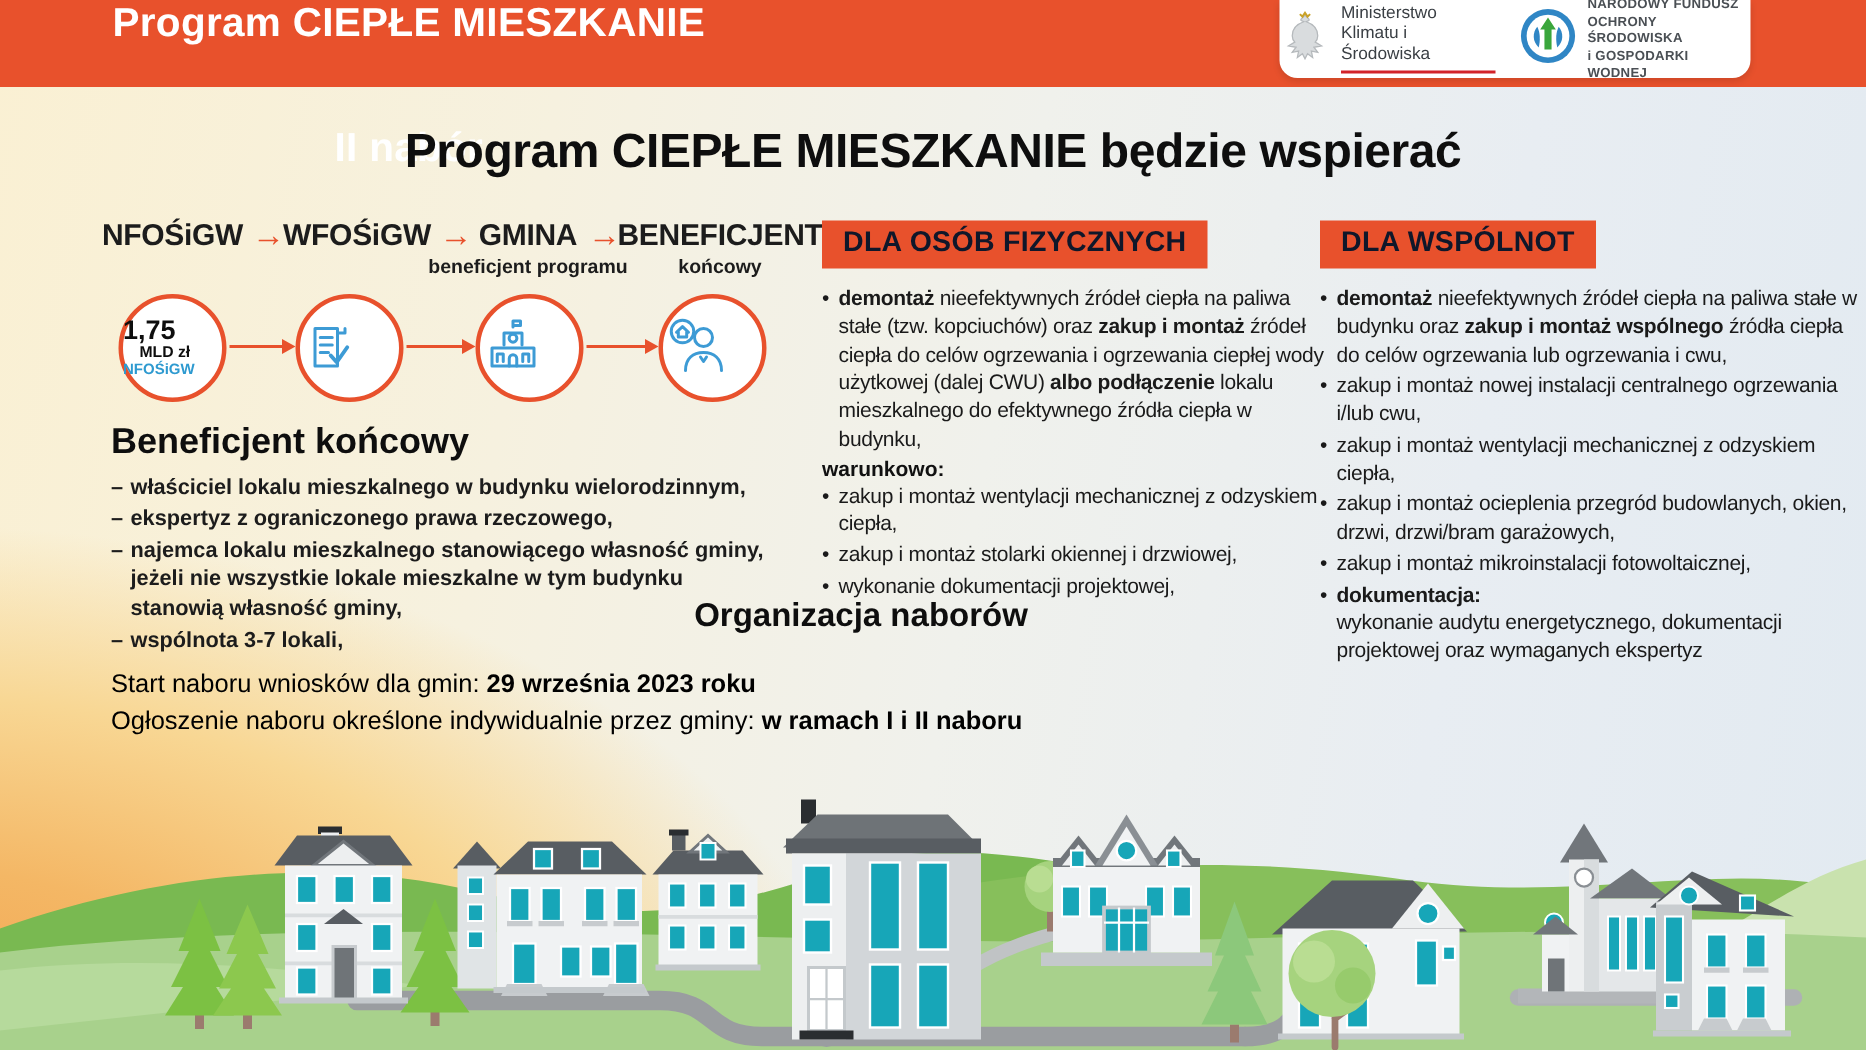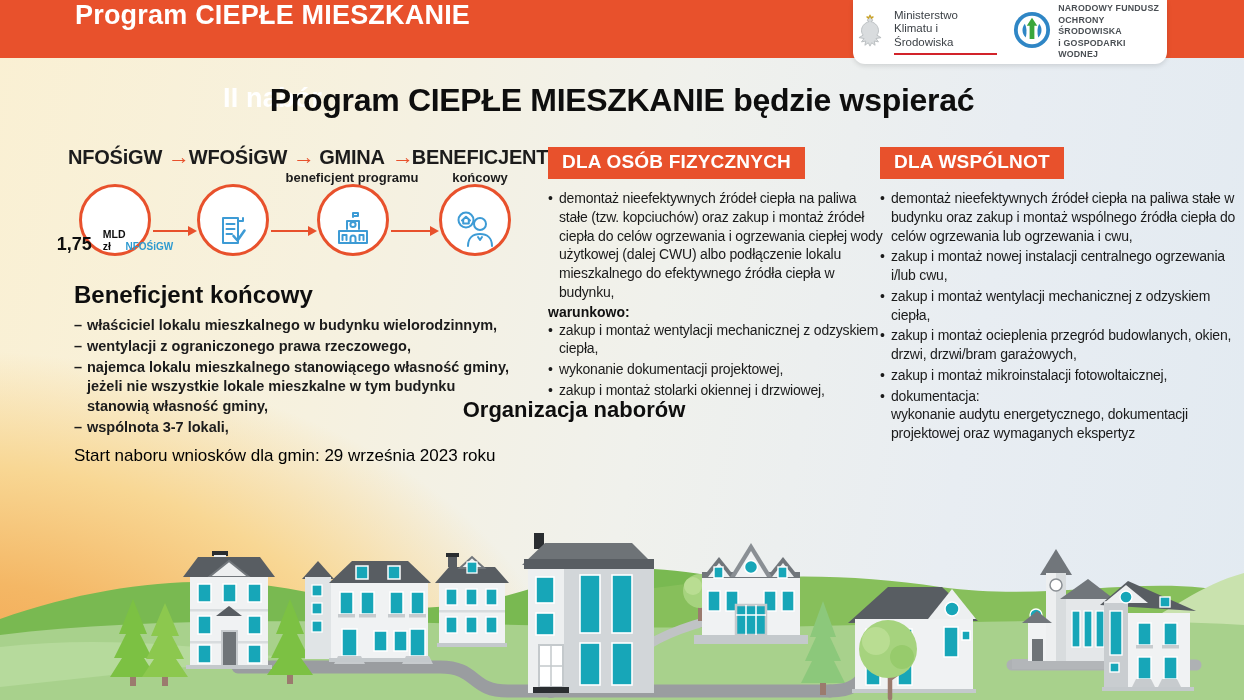--- a/index.html
+++ b/index.html
@@ -8,63 +8,63 @@
   .page{position:absolute;inset:0;
     background:
       radial-gradient(900px 520px at -5% 102%, #F1A04B 0%, #F4B765 26%, #F8D794 48%, rgba(250,236,200,0) 70%),
       linear-gradient(100deg,#FAF0D3 0%,#F6F1DF 28%,#F0F1EC 52%,#E8EDF2 76%,#E2EAF1 100%);}
   
   .topbar{position:absolute;top:0;left:0;width:1244px;height:58px;background:#E8512C;}
   .topbar-title{position:absolute;left:75px;top:0;height:64px;display:flex;align-items:center;gap:26px;
     color:#fff;font-size:27px;font-weight:700;letter-spacing:.2px;flex-direction:column;}
   .tsep{width:2px;height:30px;background:rgba(255,255,255,.85);}
   
-  .logo-box{position:absolute;left:853px;top:0;width:314px;height:64px;background:#fff;
+  .logo-box{position:absolute;left:853px;top:0;width:314px;height:52px;background:#fff;
     border-radius:0 0 12px 12px;box-shadow:0 2px 5px rgba(0,0,0,.12);
     display:flex;align-items:center;justify-content:center;gap:16px;}
   .logo-group{display:flex;align-items:center;gap:7px;}
   .ministry-text{font-size:11.5px;line-height:1.2;color:#3A3F44;}
   .red-rule{height:2.5px;background:#D2232A;margin-top:3px;width:100%;}
   .nfos-text{font-size:8.8px;font-weight:700;line-height:1.3;color:#4A4F54;letter-spacing:.2px;}
   
   .main-title{position:absolute;top:82px;left:0;width:1244px;text-align:center;
     font-size:32px;font-weight:700;letter-spacing:-.3px;color:#0e0e0e;}
   
   .step{position:absolute;top:146px;width:150px;text-align:center;}
   .step-label{font-size:20px;font-weight:800;color:#1c1c1c;letter-spacing:-.2px;}
   .step-sub{font-size:13px;font-weight:700;color:#1c1c1c;margin-top:1px;text-align:center;}
   .step-sub:empty{display:none;}
   .flow-arrow{position:absolute;top:144px;font-size:22px;font-weight:700;color:#E8512C;}
-  .circle{position:absolute;top:184px;width:72px;height:72px;border-radius:50%;
+  .circle{position:absolute;top:196px;width:72px;height:72px;border-radius:50%;
     background:#fff;border:3px solid #E8512C;box-sizing:border-box;
-    display:flex;flex-direction:row;align-items:flex-end;justify-content:center;}
+    display:flex;flex-direction:column;align-items:flex-start;justify-content:center;}
   .amt{font-size:18px;font-weight:800;line-height:1;color:#0e0e0e;}
   .unit{font-size:10.5px;font-weight:700;line-height:1.2;color:#0e0e0e;margin-left:11px;}
   .src{font-size:10px;font-weight:700;line-height:1.2;color:#2E9AD0;}
   .conn{position:absolute;top:230px;height:0;border-top:2.5px solid #E8512C;}
   .conn::after{content:"";position:absolute;right:-2px;top:-6.5px;width:0;height:0;
     border-left:9px solid #E8512C;border-top:5px solid transparent;border-bottom:5px solid transparent;}
   
   .benef{position:absolute;left:74px;top:269px;width:446px;}
   .benef-h{font-size:24px;font-weight:700;color:#0e0e0e;margin:12px 0 7px 0;}
   ul.dash-list{list-style:none;margin:0;padding:0;font-size:14.5px;font-weight:600;
     line-height:1.32;color:#1c1c1c;}
   ul.dash-list li{position:relative;padding-left:13px;margin-bottom:2px;}
   ul.dash-list li::before{content:"–";position:absolute;left:0;}
   
   .col{position:absolute;top:147px;}
   .col-fiz{left:548px;width:336px;}
   .col-wsp{left:880px;width:364px;}
-  .col-head{display:inline-block;background:#E8512C;color:#ffffff;font-size:19px;font-weight:700;
+  .col-head{display:inline-block;background:#E8512C;color:#0f172a;font-size:19px;font-weight:700;
     padding:4px 14px 6px;letter-spacing:.2px;}
   ul.bullets{list-style:none;margin:10px 0 0 0;padding:0;font-size:14px;line-height:1.34;
     color:#1a1a1a;letter-spacing:-.2px;white-space:pre-line;}
   ul.bullets li{position:relative;padding-left:11px;margin-bottom:2px;}
   ul.bullets li::before{content:"•";position:absolute;left:0;}
-  .b{font-weight:400;}
+  .b{font-weight:700;}
   .warunkowo{font-size:14px;font-weight:700;margin:1px 0;}
   
   .org-head{position:absolute;top:397px;left:0;width:1148px;text-align:center;
     font-size:22px;font-weight:700;color:#0e0e0e;}
   .org-lines{position:absolute;left:74px;top:443px;font-size:17px;color:#000;line-height:1.48;}
   
   .village{position:absolute;left:0;bottom:0;width:1244px;height:185px;}
 </style>
 </head>
 <body>
@@ -174,42 +174,43 @@
     </span>
   </div>
   <div class="conn" style="left:153px;width:42px"></div>
   <div class="conn" style="left:271px;width:44px"></div>
   <div class="conn" style="left:391px;width:46px"></div>
 
   <div class="benef">
     <div class="benef-h">Beneficjent końcowy</div>
     <ul class="dash-list">
         <li><span>właściciel lokalu mieszkalnego w budynku wielorodzinnym,</span></li>
-        <li><span>wentylacji z ograniczonego prawa rzeczowego,</span></li>
+        <li><span>ekspertyz z ograniczonego prawa rzeczowego,</span></li>
         <li><span>najemca lokalu mieszkalnego stanowiącego własność gminy, jeżeli nie wszystkie lokale mieszkalne w tym budynku stanowią własność gminy,</span></li>
         <li><span>wspólnota 3-7 lokali,</span></li>
       </ul>
   </div>
 
   <div class="col col-fiz">
     <div class="col-head">DLA OSÓB FIZYCZNYCH</div>
     <ul class="bullets"><li><span class="b">demontaż</span><span> nieefektywnych źródeł ciepła na paliwa stałe (tzw. kopciuchów) oraz </span><span class="b">zakup i montaż</span><span> źródeł ciepła do celów ogrzewania i ogrzewania ciepłej wody użytkowej (dalej CWU) </span><span class="b">albo podłączenie</span><span> lokalu mieszkalnego do efektywnego źródła ciepła w budynku,</span></li></ul>
     <div class="warunkowo">warunkowo:</div>
-    <ul class="bullets" style="margin-top:0"><li><span>zakup i montaż wentylacji mechanicznej z odzyskiem ciepła,</span></li><li><span>wykonanie dokumentacji projektowej,</span></li><li><span>zakup i montaż stolarki okiennej i drzwiowej,</span></li></ul>
+    <ul class="bullets" style="margin-top:0"><li><span>zakup i montaż wentylacji mechanicznej z odzyskiem ciepła,</span></li><li><span>zakup i montaż stolarki okiennej i drzwiowej,</span></li><li><span>wykonanie dokumentacji projektowej,</span></li></ul>
   </div>
 
   <div class="col col-wsp">
     <div class="col-head">DLA WSPÓLNOT</div>
     <ul class="bullets"><li><span class="b">demontaż</span><span> nieefektywnych źródeł ciepła na paliwa stałe w budynku oraz </span><span class="b">zakup i montaż wspólnego</span><span> źródła ciepła do celów ogrzewania lub ogrzewania i cwu,</span></li><li><span>zakup i montaż nowej instalacji centralnego ogrzewania i/lub cwu,</span></li><li><span>zakup i montaż wentylacji mechanicznej z odzyskiem ciepła,</span></li><li><span>zakup i montaż ocieplenia przegród budowlanych, okien, drzwi, drzwi/bram garażowych,</span></li><li><span>zakup i montaż mikroinstalacji fotowoltaicznej,</span></li><li><span class="b">dokumentacja:</span><span>
 wykonanie audytu energetycznego, dokumentacji projektowej oraz wymaganych ekspertyz</span></li></ul>
   </div>
 
   <div class="org-head">Organizacja naborów</div>
   <div class="org-lines">
     <div><span>Start naboru wniosków dla gmin: </span><span class="b">29 września 2023 roku</span></div>
+    <div><span>Ogłoszenie naboru określone indywidualnie przez gminy: </span><span class="b">w ramach I i II naboru</span></div>
   </div>
 
   <svg class="village" viewBox="0 0 1244 185">
 
     <path d="M0,104 C120,62 230,58 320,80 C410,101 470,96 560,64 C610,48 660,52 720,62 L720,185 0,185 Z" fill="#79B951"></path>
     <path d="M540,185 L540,95 C700,58 820,54 940,72 C1060,88 1150,56 1244,80 L1244,185 Z" fill="#87BF5B"></path>
     <path d="M1244,58 C1200,70 1170,96 1130,116 L1244,136 Z" fill="#C9E2AE"></path>
     <path d="M0,120 C180,98 400,108 620,112 C840,116 1020,98 1244,110 L1244,185 0,185 Z" fill="#A8D18C"></path>
     <path d="M0,132 C90,122 180,128 280,142 L0,172 Z" fill="#B6DA9C"></path>
 

